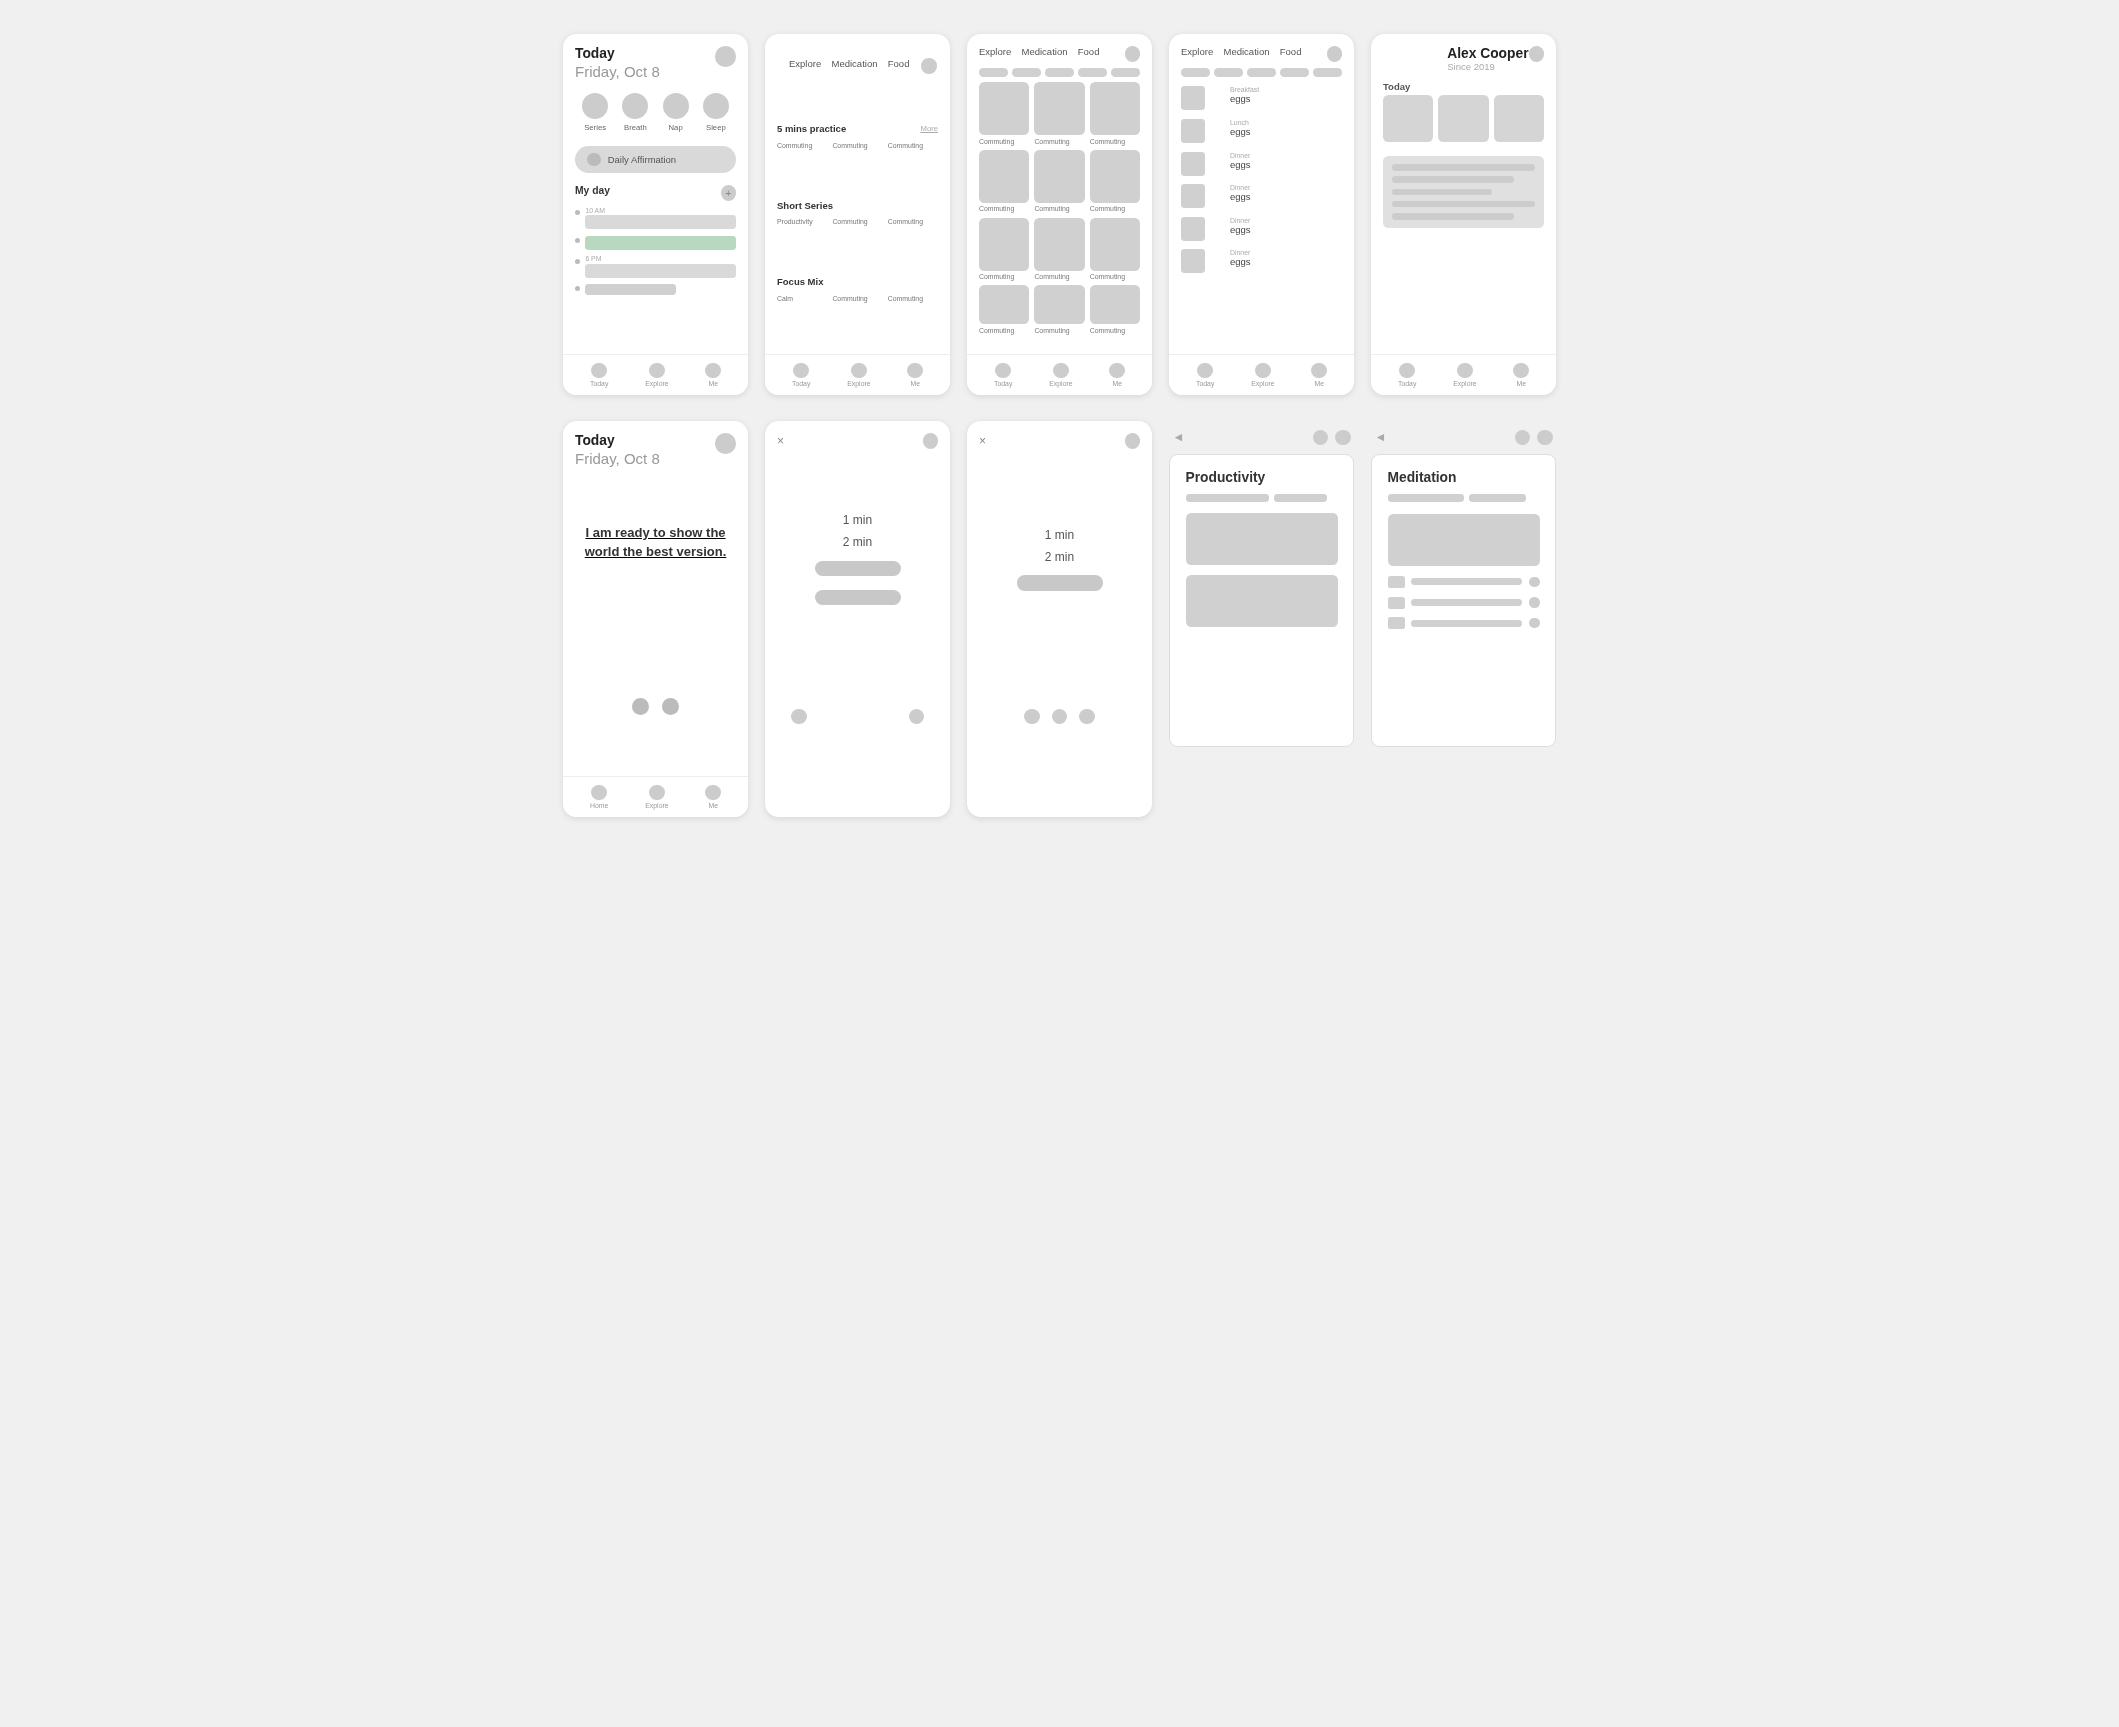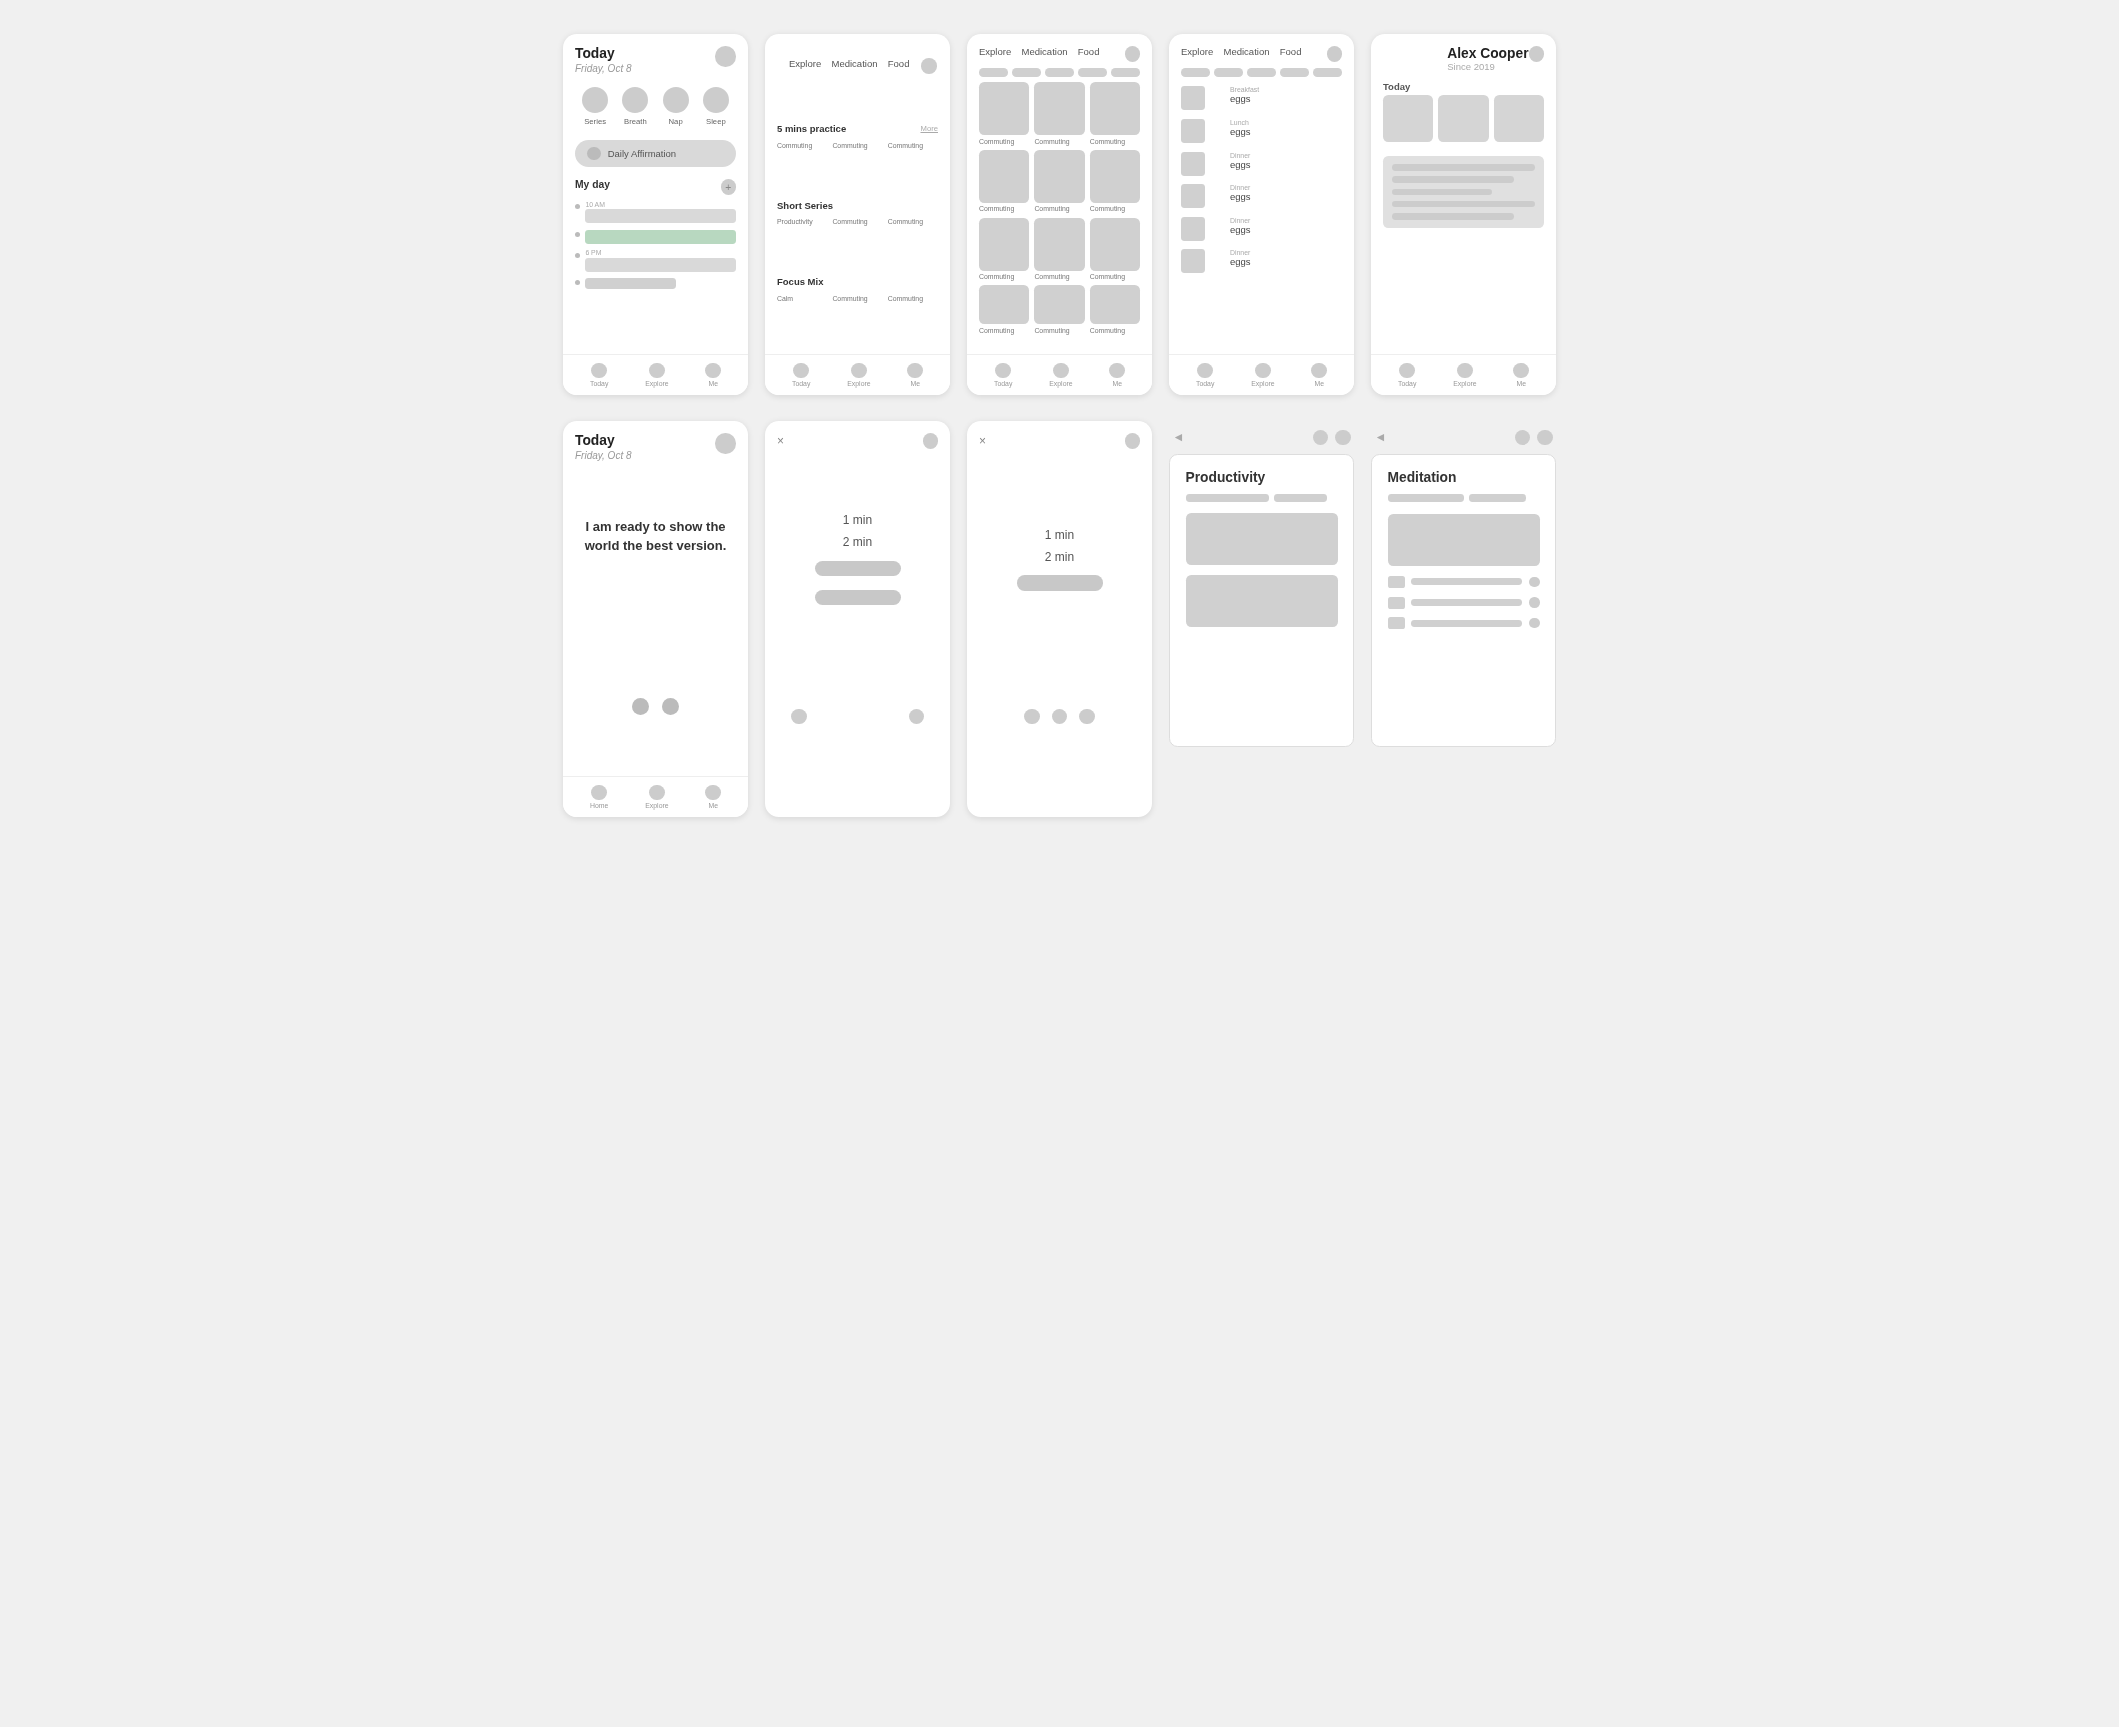--- a/index.html
+++ b/index.html
@@ -35,24 +35,23 @@
       display: flex;
       align-items: flex-start;
       justify-content: space-between;
     }
     .phone-title {
       font-size: 13.8px;
       font-weight: 600;
       color: #222;
     }
     .phone-subtitle {
-      font-size: 10px;
+      font-size: 15px;
       color: #999;
       margin-top: 1.7px;
-      font-style: italic;
     }
     .circle-btn {
       width: 20.6px;
       height: 20.6px;
       background: #ccc;
       border-radius: 50%;
       flex-shrink: 0;
     }
     .circle-btn.small {
       width: 15.5px;
@@ -307,20 +306,21 @@
     .text-line.medium { width: 85%; }
     .text-line.full { width: 100%; }
     
     .affirmation-screen {
       flex: 1;
       display: flex;
       flex-direction: column;
       align-items: center;
       justify-content: space-between;
       padding: 17px 17px 52px;
+      text-decoration: underline;
     }
     .affirmation-quote {
       font-size: 13px;
       font-weight: 600;
       color: #333;
       text-align: center;
       line-height: 1.5;
       margin-top: 34px;
     }
     .affirmation-dots {

